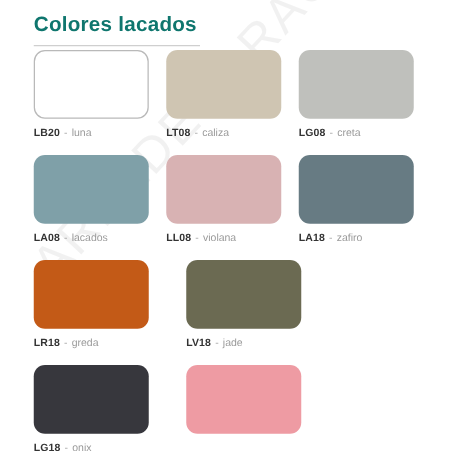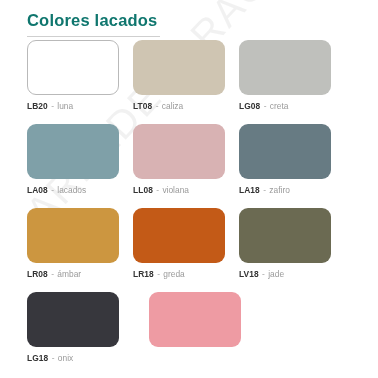--- a/index.html
+++ b/index.html
@@ -161,24 +161,20 @@
           <div class="swatch" style="background: rgb(216, 178, 179);"></div>
           <div class="caption"><span class="code">LL08</span><span class="sep"> - </span><span class="name">violana</span></div>
         </div>
         <div class="cell">
           <div class="swatch" style="background: rgb(103, 123, 131);"></div>
           <div class="caption"><span class="code">LA18</span><span class="sep"> - </span><span class="name">zafiro</span></div>
         </div>
       </div>
       <div class="row">
         <div class="cell">
-          <div class="swatch" style="background: rgb(204, 150, 64);"></div>
-          <div class="caption"><span class="code">LR08</span><span class="sep"> - </span><span class="name">ámbar</span></div>
-        </div>
-        <div class="cell">
           <div class="swatch" style="background: rgb(195, 90, 23);"></div>
           <div class="caption"><span class="code">LR18</span><span class="sep"> - </span><span class="name">greda</span></div>
         </div>
         <div class="cell">
           <div class="swatch" style="background: rgb(107, 106, 82);"></div>
           <div class="caption"><span class="code">LV18</span><span class="sep"> - </span><span class="name">jade</span></div>
         </div>
       </div>
       <div class="row">
         <div class="cell">

